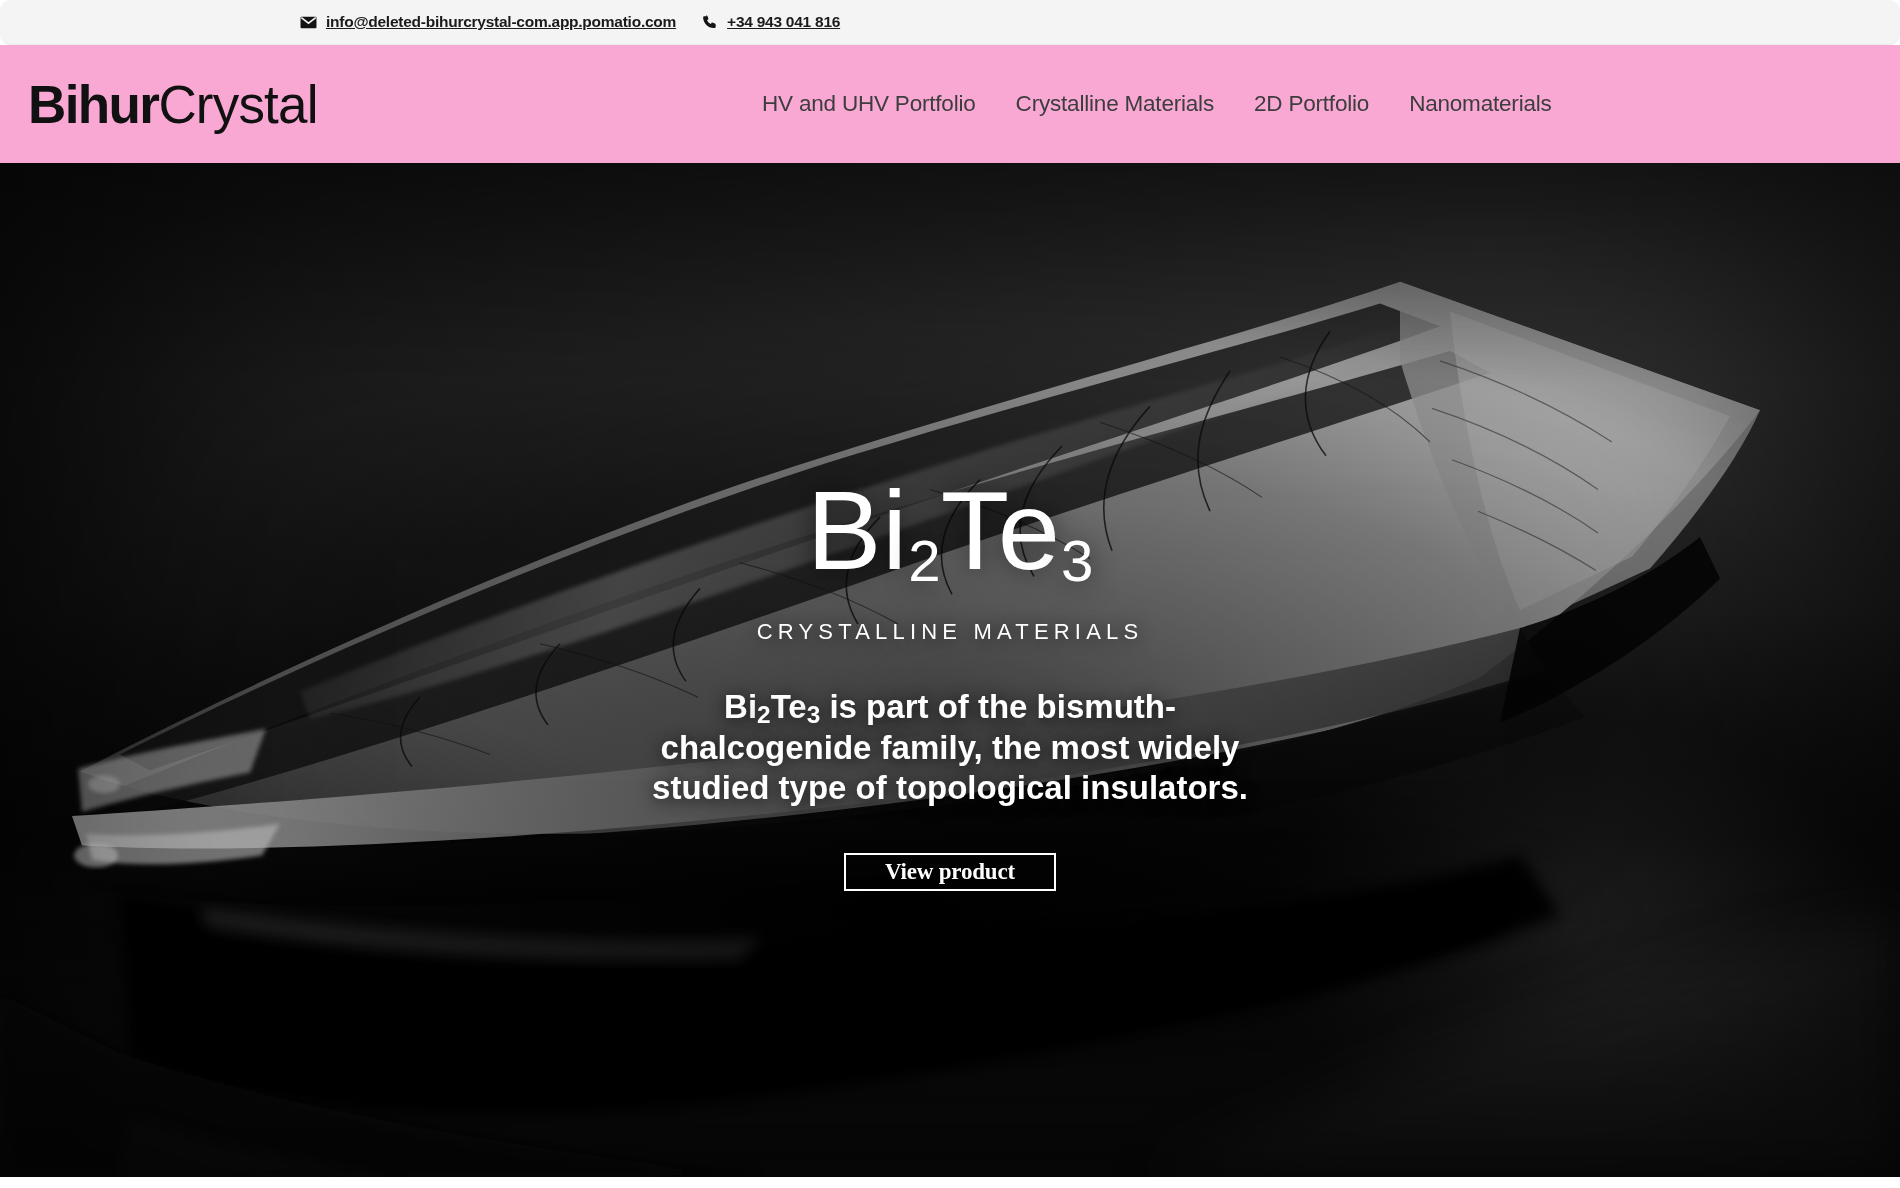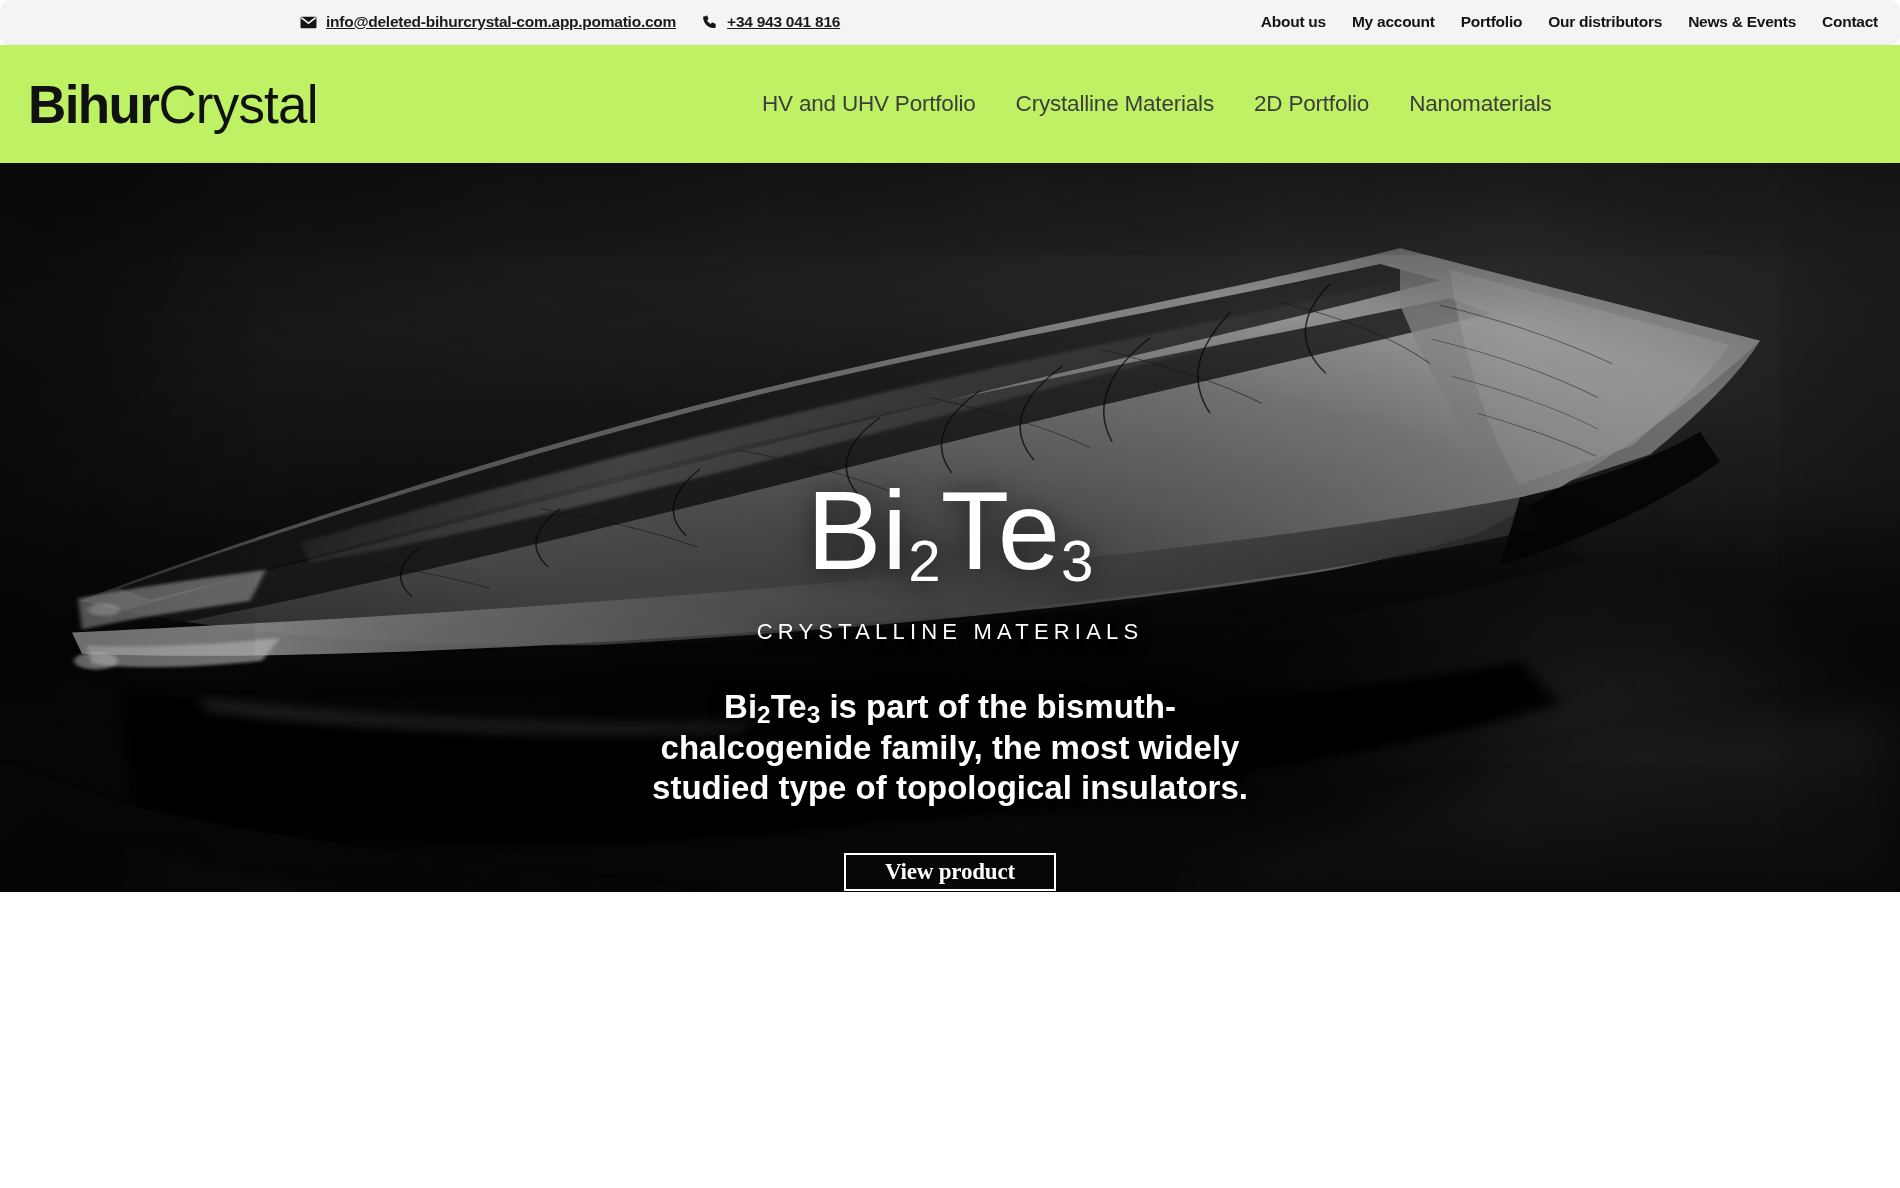--- a/index.html
+++ b/index.html
@@ -36,21 +36,21 @@
     display:flex; align-items:center; gap:26px;
   }
   .topbar-nav a{
     font-size:15.5px; font-weight:700; color:#141414;
     text-decoration:none; letter-spacing:-0.25px; white-space:nowrap;
   }
 
   
   .header{
     height:118px; width:100%;
-    background:#bef264;
+    background:#f9a8d4;
     display:flex; align-items:center;
     position:relative;
   }
   .logo{
     position:absolute; left:28px; top:50%; transform:translateY(-50%);
     font-size:53px; line-height:1; white-space:nowrap;
     color:#111; text-decoration:none;
   }
   .logo .lg-bold{ font-weight:700; letter-spacing:-1.6px; }
   .logo .lg-light{ font-weight:300; letter-spacing:-0.8px; }
@@ -60,21 +60,21 @@
     display:flex; align-items:center; gap:0;
   }
   .mainnav a{
     font-size:22.5px; font-weight:300; color:#3d3d3d;
     text-decoration:none; letter-spacing:-0.2px;
     white-space:nowrap; padding:0 20px;
   }
 
   
   .hero{
-    position:relative; width:100%; height:729px;
+    position:relative; width:100%; height:1014px;
     overflow:hidden; background:#d946ef;
   }
   .hero-photo{ position:absolute; inset:0; overflow:hidden; }
 
   
   .bg-base{
     position:absolute; inset:0;
     background:
       radial-gradient(115% 80% at 78% 8%, #3a3a3a 0%, #272727 35%, #161616 66%, #080808 100%),
       #101010;
@@ -174,28 +174,20 @@
       <span>
         <svg width="16" height="16" viewBox="0 0 16 16" aria-hidden="true">
           <path d="M4.3 1.3c.5 0 .9.3 1.1.8l.9 2.1c.2.5.1 1-.3 1.3l-.9.7c.8 1.7 2 2.9 3.7 3.7l.7-.9c.3-.4.8-.5 1.3-.3l2.1.9c.5.2.8.6.8 1.1v2c0 .8-.7 1.4-1.5 1.3C6.4 14.4 1.6 9.6 1.1 3.8 1 3 1.6 2.3 2.4 2.3h1.9z" fill="#141414"></path>
         </svg>
       </span>
       <span>+34 943 041 816</span>
     </a>
 
   </div>
 
-  <nav class="topbar-nav">
-    <a href="#">About us</a>
-    <a href="#">My account</a>
-    <a href="#">Portfolio</a>
-    <a href="#">Our distributors</a>
-    <a href="#">News &amp; Events</a>
-    <a href="#">Contact</a>
-  </nav>
 
 </div>
 
 <header class="header">
 
   <a class="logo" href="#">
     <span class="lg-bold">Bihur</span><span class="lg-light">Crystal</span>
   </a>
 
   <nav class="mainnav">

